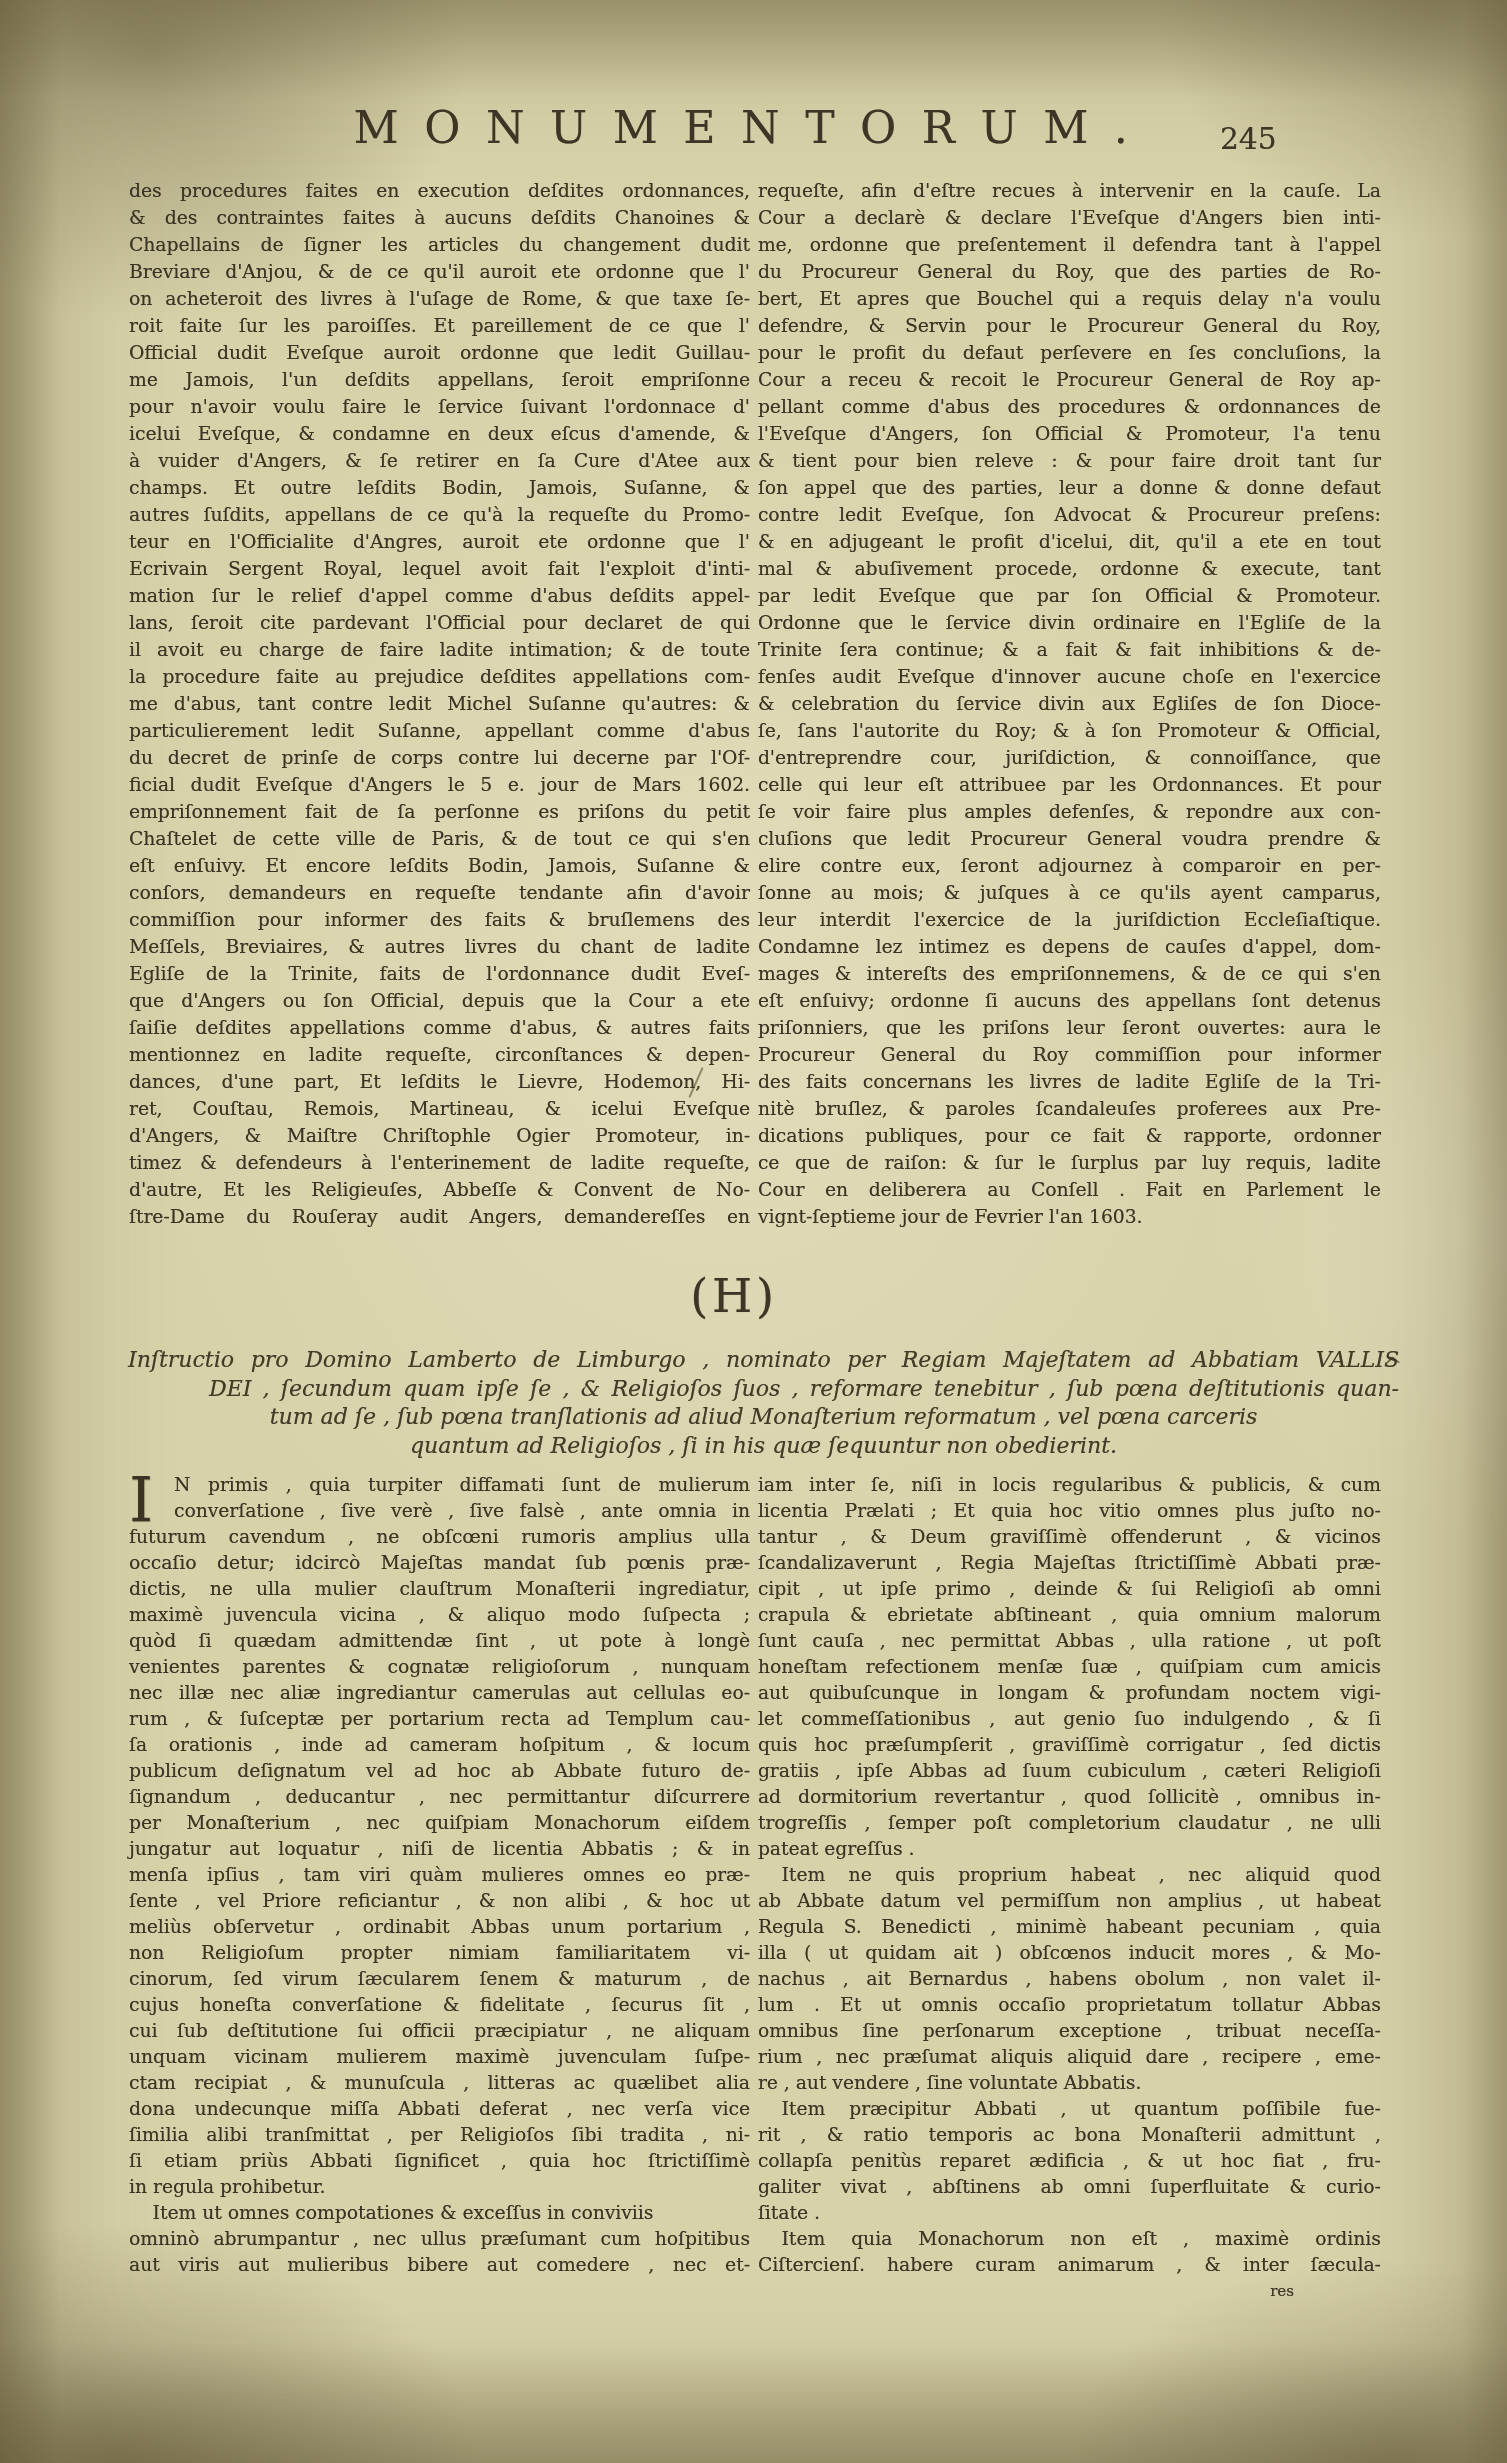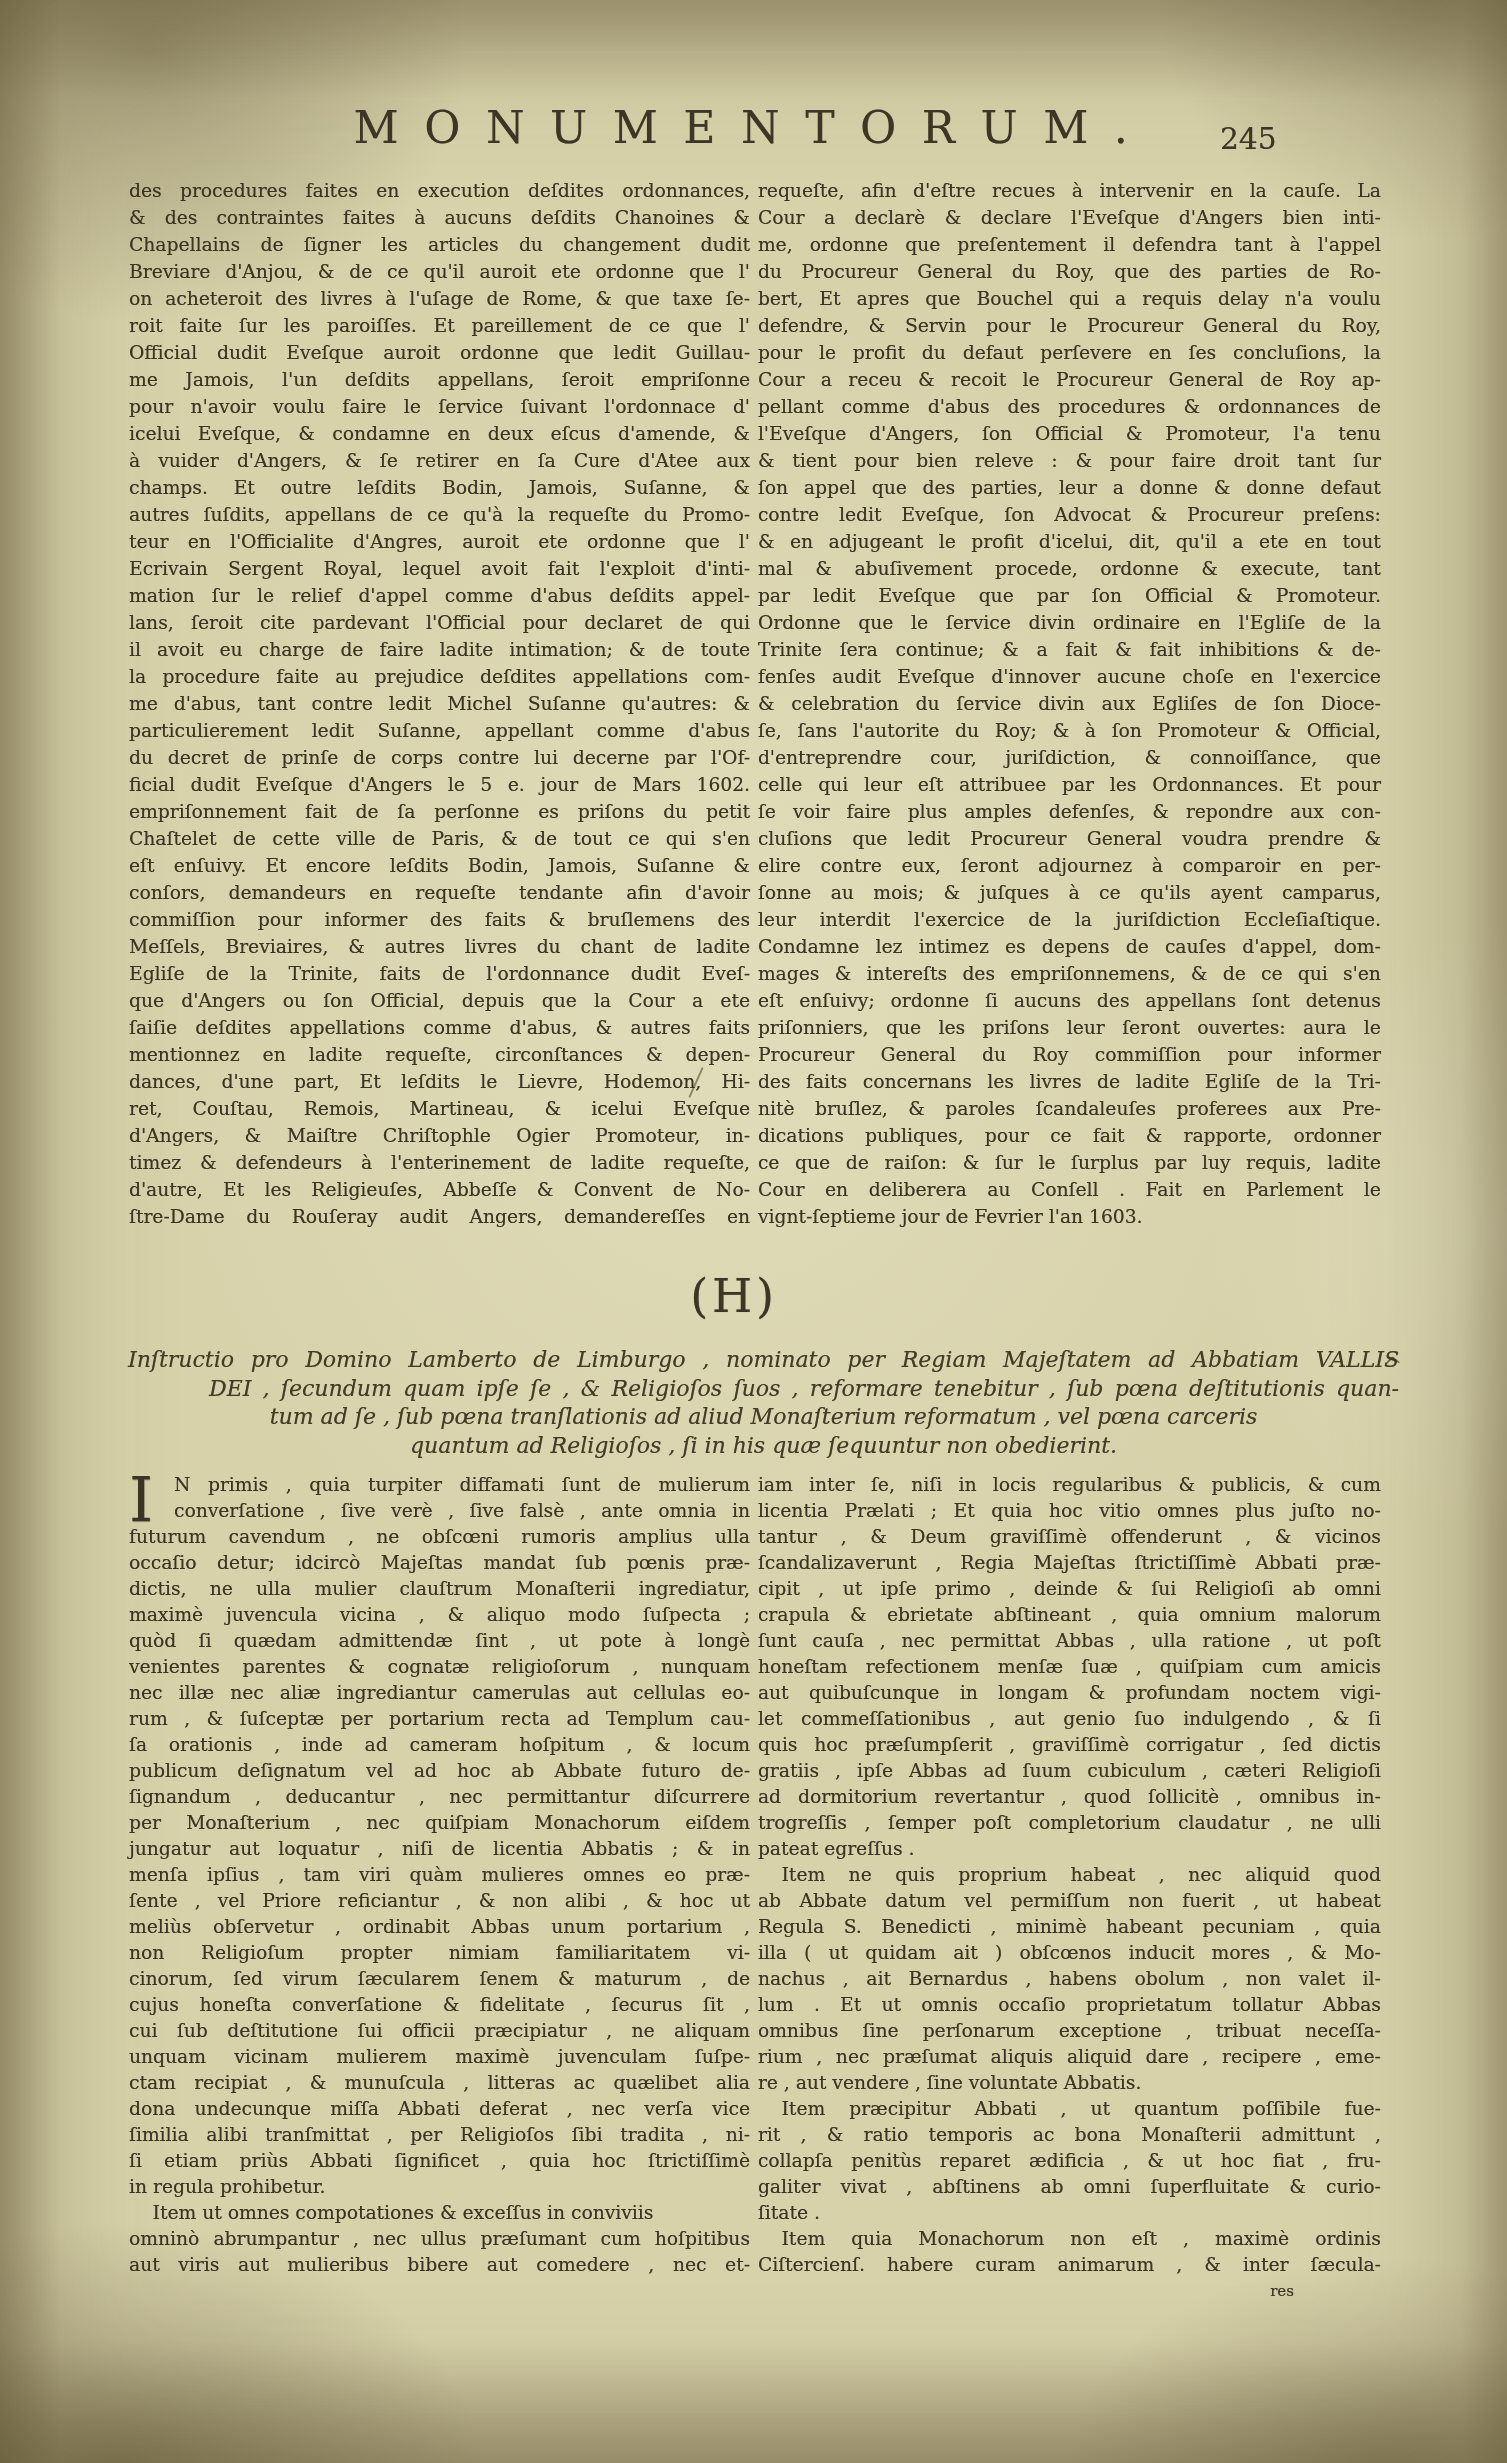--- a/index.html
+++ b/index.html
@@ -229,21 +229,21 @@
           <div class="line">ſunt cauſa , nec permittat Abbas , ulla ratione , ut poſt</div>
           <div class="line">honeſtam refectionem menſæ ſuæ , quiſpiam cum amicis</div>
           <div class="line">aut quibuſcunque in longam &amp; profundam noctem vigi-</div>
           <div class="line">let commeſſationibus , aut genio ſuo indulgendo , &amp; ſi</div>
           <div class="line">quis hoc præſumpſerit , graviſſimè corrigatur , ſed dictis</div>
           <div class="line">gratiis , ipſe Abbas ad ſuum cubiculum , cæteri Religioſi</div>
           <div class="line">ad dormitorium revertantur , quod ſollicitè , omnibus in-</div>
           <div class="line">trogreſſis , ſemper poſt completorium claudatur , ne ulli</div>
           <div class="line nojust">pateat egreſſus .</div>
           <div class="line indent">Item ne quis proprium habeat , nec aliquid quod</div>
-          <div class="line">ab Abbate datum vel permiſſum non fuerit , ut habeat</div>
+          <div class="line">ab Abbate datum vel permiſſum non amplius , ut habeat</div>
           <div class="line">Regula S. Benedicti , minimè habeant pecuniam , quia</div>
           <div class="line">illa ( ut quidam ait ) obſcœnos inducit mores , &amp; Mo-</div>
           <div class="line">nachus , ait Bernardus , habens obolum , non valet il-</div>
           <div class="line">lum . Et ut omnis occaſio proprietatum tollatur Abbas</div>
           <div class="line">omnibus ſine perſonarum exceptione , tribuat neceſſa-</div>
           <div class="line">rium , nec præſumat aliquis aliquid dare , recipere , eme-</div>
           <div class="line nojust">re , aut vendere , ſine voluntate Abbatis.</div>
           <div class="line indent">Item præcipitur Abbati , ut quantum poſſibile fue-</div>
           <div class="line">rit , &amp; ratio temporis ac bona Monaſterii admittunt ,</div>
           <div class="line">collapſa penitùs reparet ædificia , &amp; ut hoc fiat , fru-</div>

